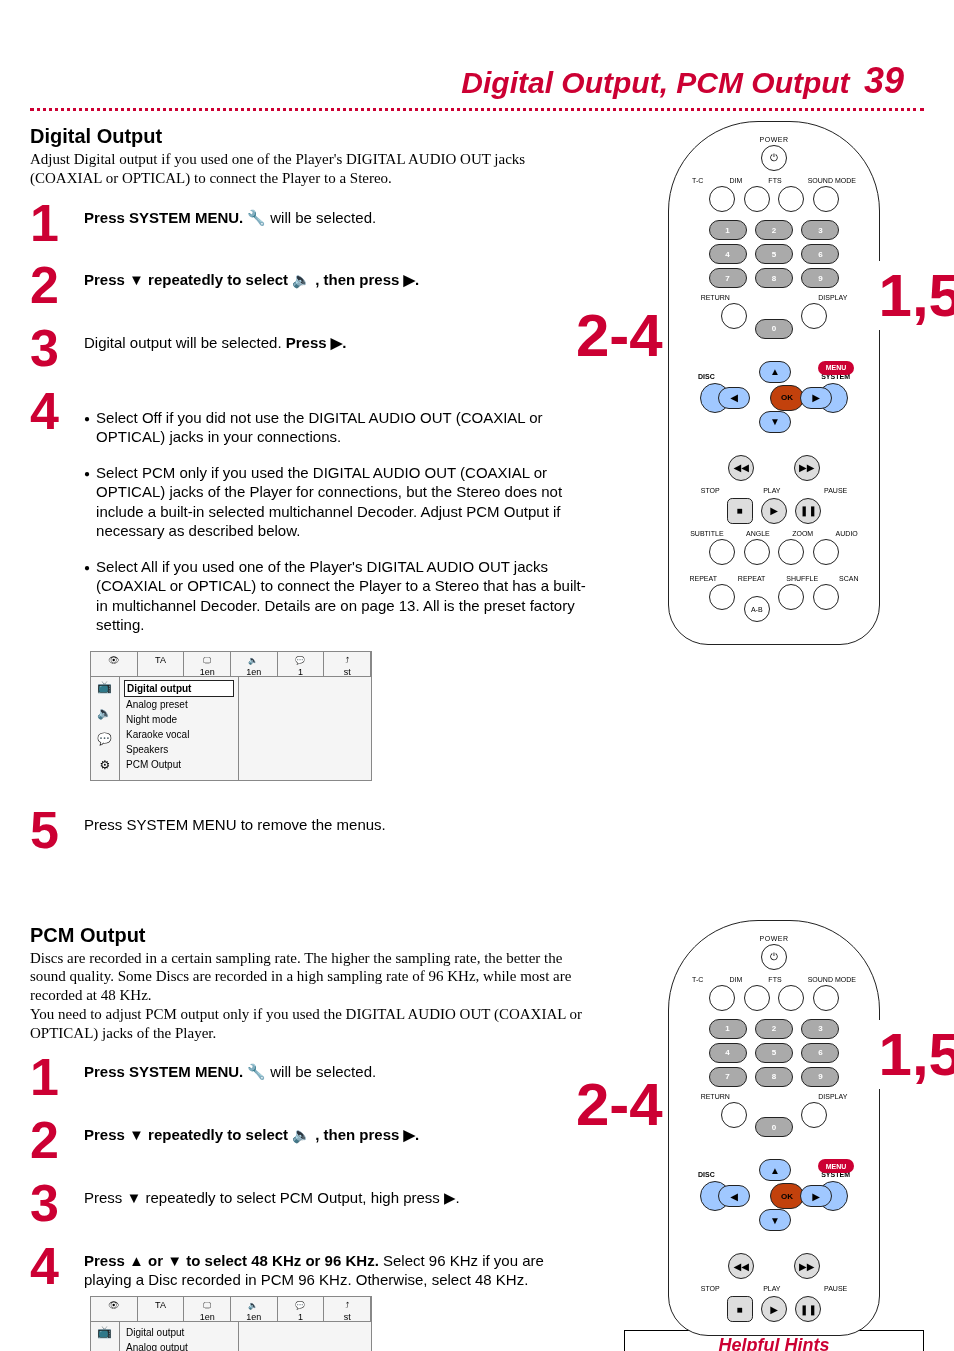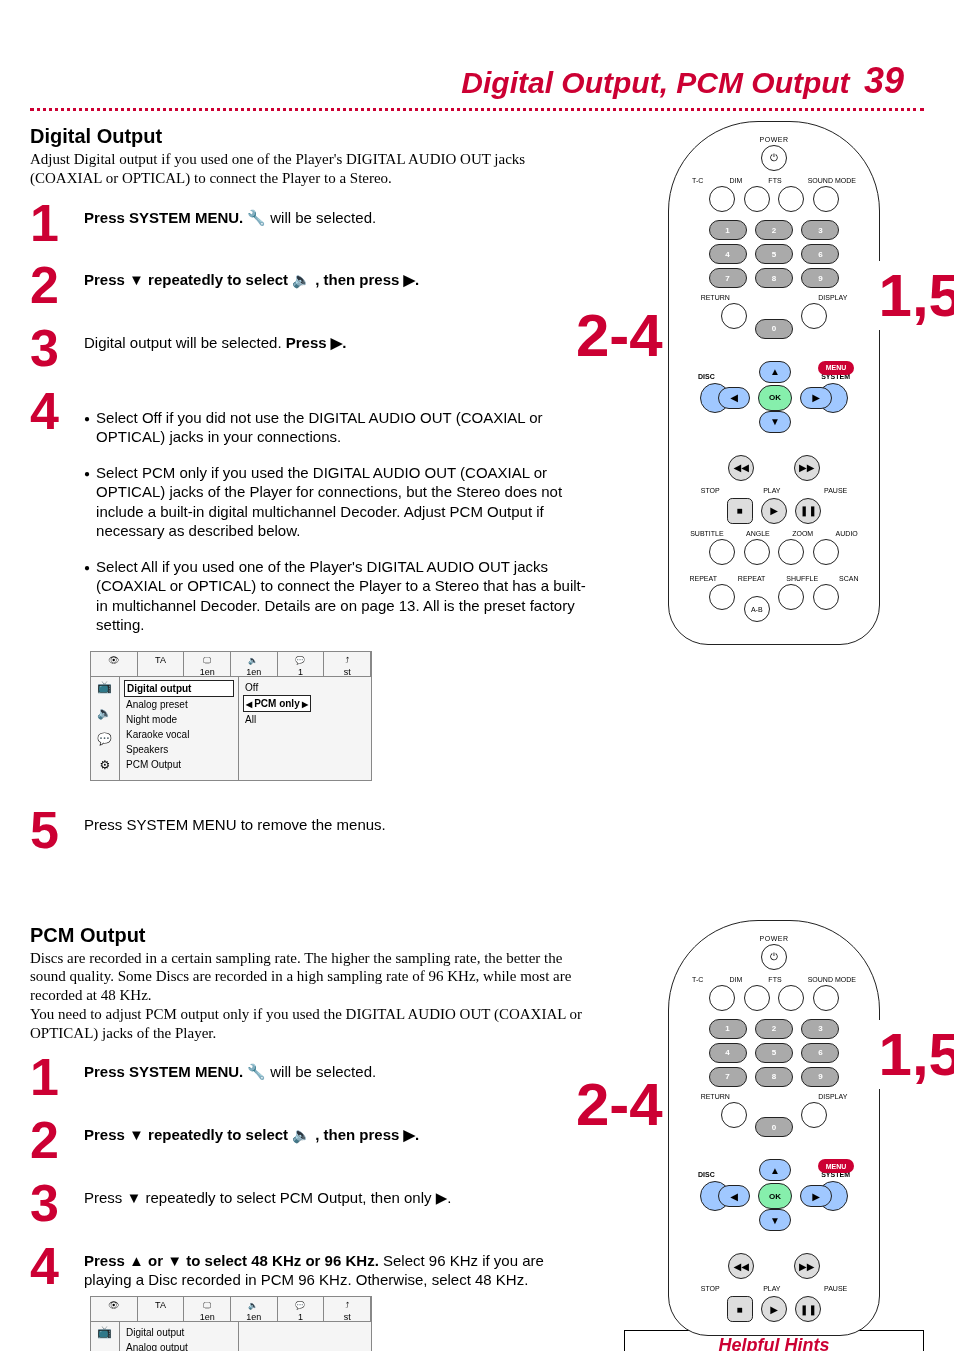--- a/index.html
+++ b/index.html
@@ -167,24 +167,24 @@
     border: 1px solid #222; border-radius: 12px;
     width: 36px; height: 18px; font-size: 8px; font-weight: 700;
     background: #aaa; color: #fff; margin: 2px;
   }
   .dpad {
     position: relative;
     width: 140px; height: 100px;
     margin: 6px auto;
   }
   .dpad .ok {
-    position: absolute; top: 38px; left: 54px;
+    position: absolute; top: 38px; left: 66px;
     width: 32px; height: 24px;
     border: 1px solid #222; border-radius: 14px;
-    background: #86efac; font-size: 8px; font-weight: 700;
+    background: #c2410c; font-size: 8px; font-weight: 700;
     display: flex; align-items: center; justify-content: center;
   }
   .dpad .arrow {
     position: absolute; width: 30px; height: 20px;
     border: 1px solid #222; border-radius: 12px;
     background: #a0c8ff; font-size: 10px;
     display:flex; align-items:center; justify-content:center;
   }
   .dpad .up { top: 14px; left: 55px; }
   .dpad .down { top: 64px; left: 55px; }
@@ -286,21 +286,21 @@
         </span>
       </li>
       <li>
         <span class="stepnum">4</span>
         <span class="stepbody">
           <ul class="bullets">
             <li>
                 <span>Select Off if you did not use the DIGITAL AUDIO OUT (COAXIAL or OPTICAL) jacks in your connections.</span>
               </li>
             <li>
-                <span>Select PCM only if you used the DIGITAL AUDIO OUT (COAXIAL or OPTICAL) jacks of the Player for connections, but the Stereo does not include a built-in digital multichannel Decoder. Adjust PCM Output if necessary as described below.</span>
+                <span>Select PCM only if you used the DIGITAL AUDIO OUT (COAXIAL or OPTICAL) jacks of the Player for connections, but the Stereo does not include a built-in selected multichannel Decoder. Adjust PCM Output if necessary as described below.</span>
               </li>
             <li>
                 <span>
               <span>Select All if you used one of the Player's DIGITAL AUDIO OUT jacks (COAXIAL or OPTICAL) to connect the Player to a Stereo that has a built-in multichannel Decoder. </span>
               <span class="italic">Details are on page 13.</span>
               <span> All is the preset factory setting.</span>
             </span>
               </li>
           </ul>
 
@@ -322,25 +322,20 @@
                 <div>⚙</div>
               </div>
               <div class="osd-list">
                 <div class="sel">Digital output</div>
                 <div>Analog preset</div>
                 <div>Night mode</div>
                 <div>Karaoke vocal</div>
                 <div>Speakers</div>
                 <div>PCM Output</div>
               </div>
-              <div class="osd-opts">
-                <div>Off</div>
-                <div class="cur">PCM only</div>
-                <div>All</div>
-              </div>
             </div>
           </div>
         </span>
       </li>
       <li>
         <span class="stepnum">5</span>
         <span class="stepbody bold">Press SYSTEM MENU to remove the menus.</span>
       </li>
     </ol>
   </div>
@@ -465,21 +460,21 @@
       <li>
         <span class="stepnum">2</span>
         <span class="stepbody">
           <span class="bold">Press ▼ repeatedly to select </span>
           <span class="glyph bold">🔈</span>
           <span class="bold"> , then press ▶.</span>
         </span>
       </li>
       <li>
         <span class="stepnum">3</span>
-        <span class="stepbody bold">Press ▼ repeatedly to select PCM Output, then only ▶.</span>
+        <span class="stepbody bold">Press ▼ repeatedly to select PCM Output, high press ▶.</span>
       </li>
       <li>
         <span class="stepnum">4</span>
         <span class="stepbody">
           <span class="bold">Press ▲ or ▼ to select 48 KHz or 96 KHz.</span>
           <span> Select 96 KHz if you are playing a Disc recorded in PCM 96 KHz. Otherwise, select 48 KHz.</span>
 
           
           <div class="osd">
             <div class="osd-topbar">

